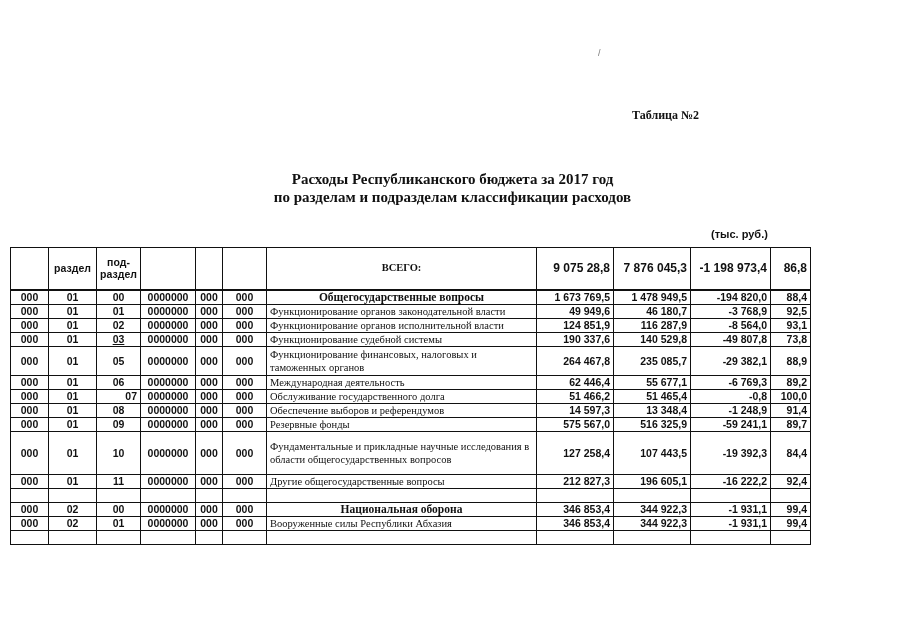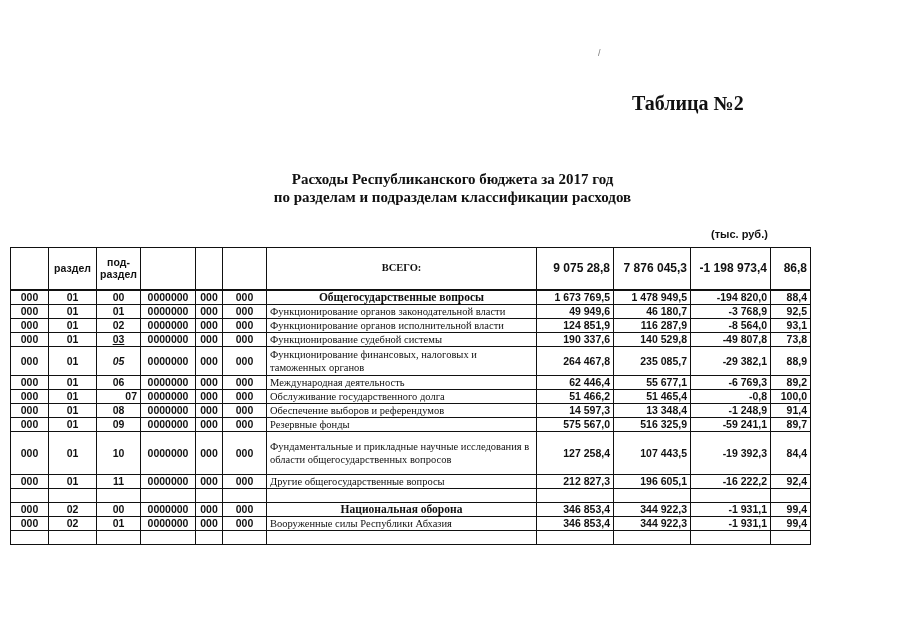--- a/index.html
+++ b/index.html
@@ -1,18 +1,18 @@
 <!DOCTYPE html>
 <html><head>
 <meta charset="utf-8">
 <style>
   html, body { margin:0; padding:0; background:#ffffff; }
   body { width:905px; height:640px; position:relative; overflow:hidden; font-family:"Liberation Sans", sans-serif; color:#111; }
   .mark { position:absolute; left:598px; top:48px; font-size:9px; color:#777; font-family:"Liberation Sans", sans-serif; }
-  .table-no { position:absolute; left:632px; top:92px; font-family:"Liberation Serif", serif; font-weight:bold; font-size:20px; }
+  .table-no { position:absolute; left:632px; top:108px; font-family:"Liberation Serif", serif; font-weight:bold; font-size:12px; }
   .title { position:absolute; left:0; width:905px; text-align:center; font-family:"Liberation Serif", serif; font-weight:bold; font-size:15px; line-height:18px; }
   .title.l1 { top:170px; padding-left:0; }
   .title.l2 { top:188px; }
   .units { position:absolute; left:711px; top:228px; font-size:11px; font-weight:bold; }
   table.budget { position:absolute; left:10px; top:247px; border-collapse:collapse; table-layout:fixed; }
   table.budget td { border:1px solid #111; padding:0 3px; font-size:10.5px; height:13px; line-height:12px; overflow:hidden; white-space:nowrap; }
   table.budget tr.thick td { border-top:2px solid #111; }
   .hdr { text-align:center; font-weight:bold; font-size:11px; white-space:normal !important; }
   .c { text-align:center; font-weight:bold; }
   .r { text-align:right; font-weight:bold; }
@@ -106,21 +106,21 @@
         <td class="c" style="height: 13px;">000</td>
         <td class="name">Функционирование судебной системы</td>
         <td class="r">190 337,6</td>
         <td class="r">140 529,8</td>
         <td class="r">-49 807,8</td>
         <td class="r">73,8</td>
       </tr>
       <tr>
         <td class="c" style="height: 28px;">000</td>
         <td class="c" style="height: 28px;">01</td>
-        <td class="c" style="height: 28px; font-style: italic;">05</td>
+        <td class="c" style="height: 28px;">05</td>
         <td class="c" style="height: 28px;">0000000</td>
         <td class="c" style="height: 28px;">000</td>
         <td class="c" style="height: 28px;">000</td>
         <td class="name">Функционирование финансовых, налоговых и таможенных органов</td>
         <td class="r">264 467,8</td>
         <td class="r">235 085,7</td>
         <td class="r">-29 382,1</td>
         <td class="r">88,9</td>
       </tr>
       <tr>

